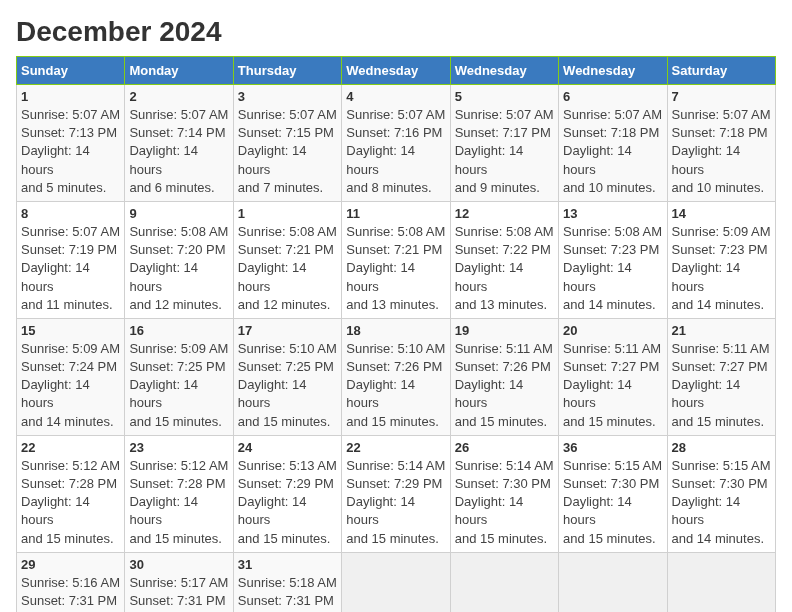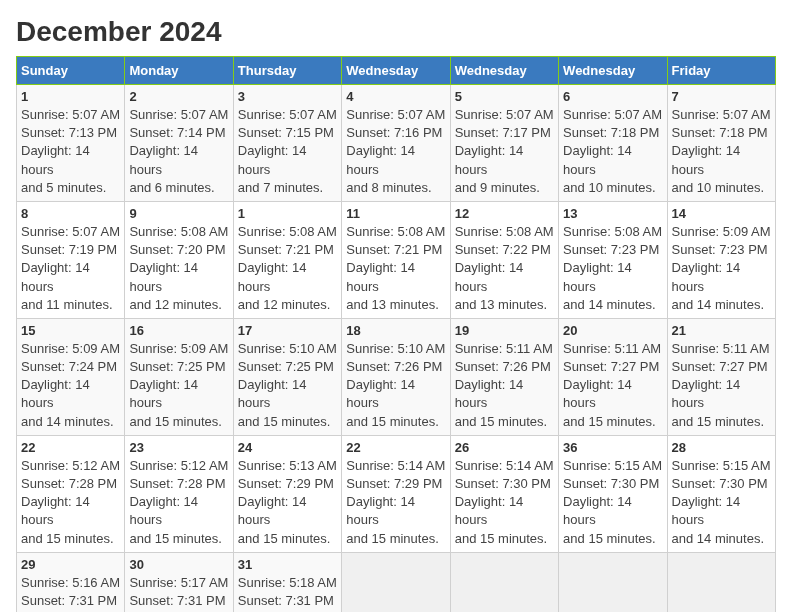--- a/index.html
+++ b/index.html
@@ -108,21 +108,21 @@
 
 <table class="calendar">
   <thead>
     <tr id="weekday-header">
     <th>Sunday</th>
         <th>Monday</th>
         <th>Thursday</th>
         <th>Wednesday</th>
         <th>Wednesday</th>
         <th>Wednesday</th>
-        <th>Friday</th>
+        <th>Saturday</th>
       </tr>
   </thead>
   <tbody id="calendar-body">
   <tr>
         <td>
           <span class="day-number">1</span>
           <div class="day-info">Sunrise: 5:07 AM<br>Sunset: 7:13 PM<br>Daylight: 14 hours<br>and 5 minutes.</div>
         </td>
         <td>
           <span class="day-number">2</span>

